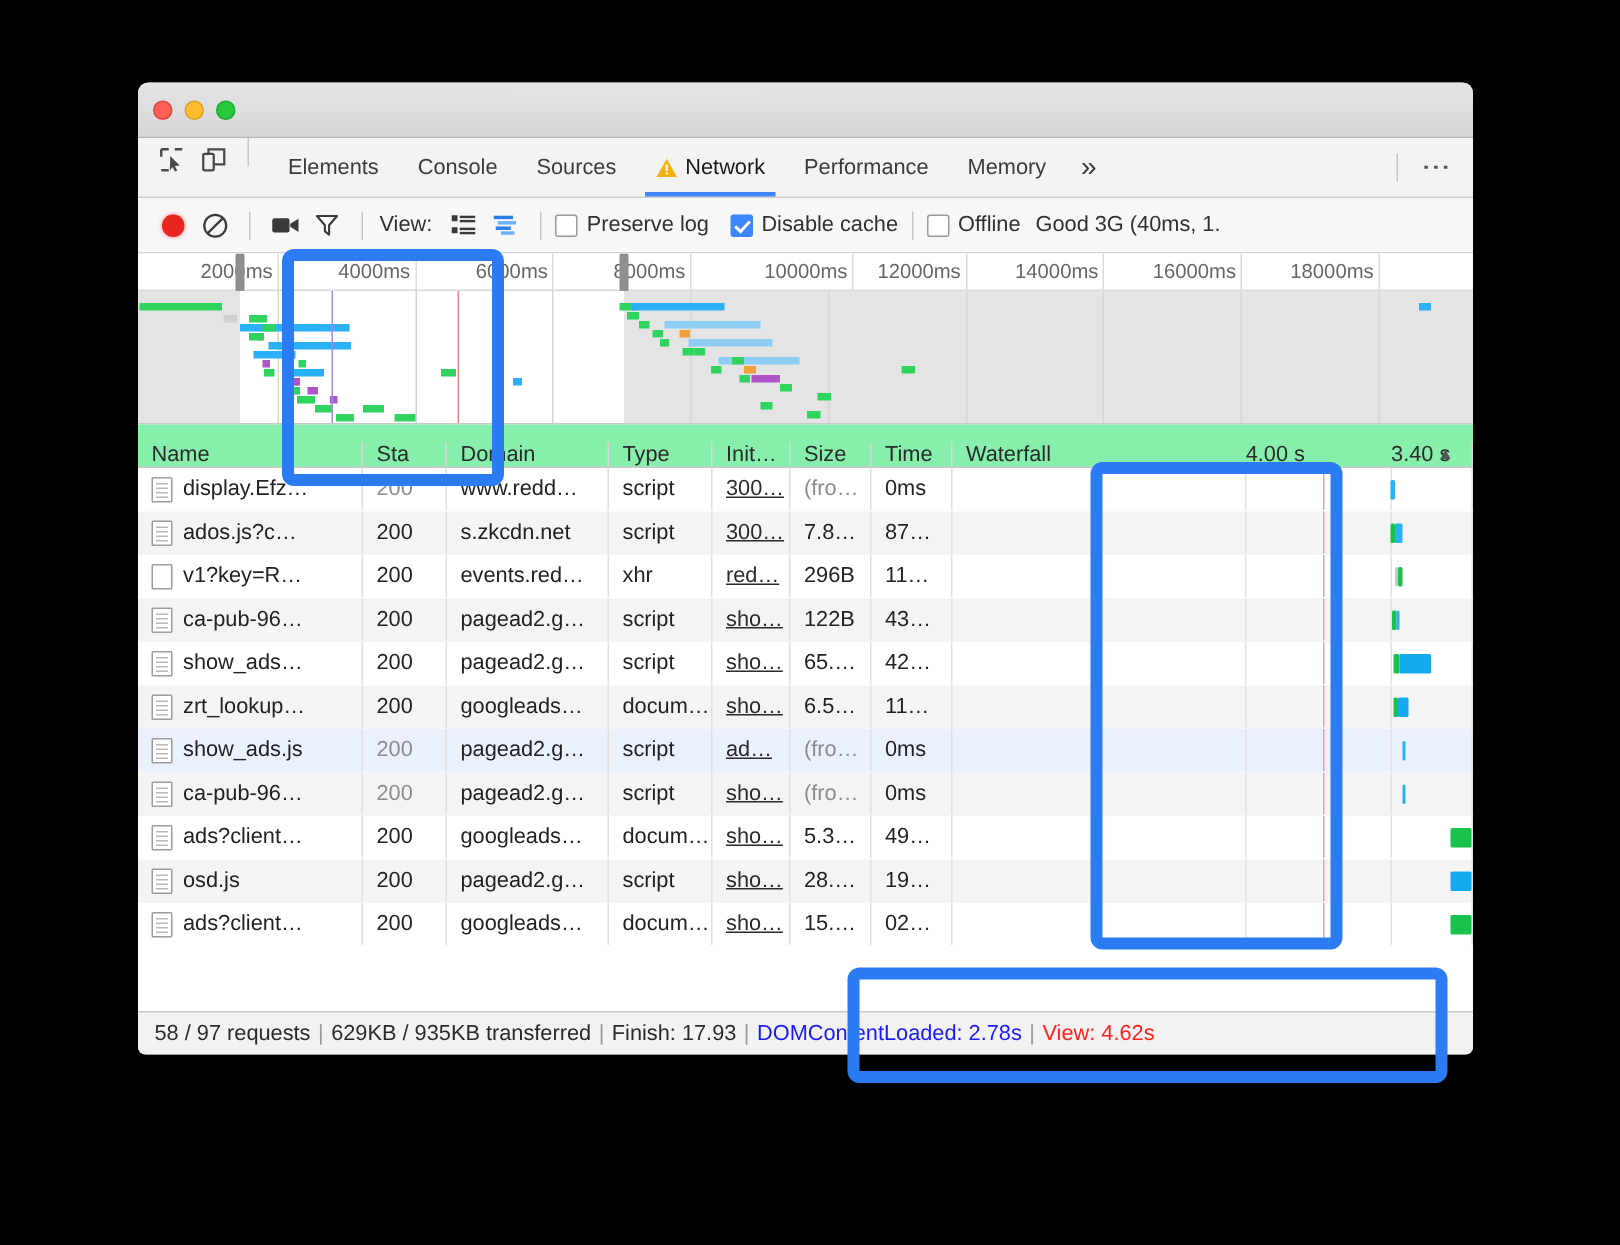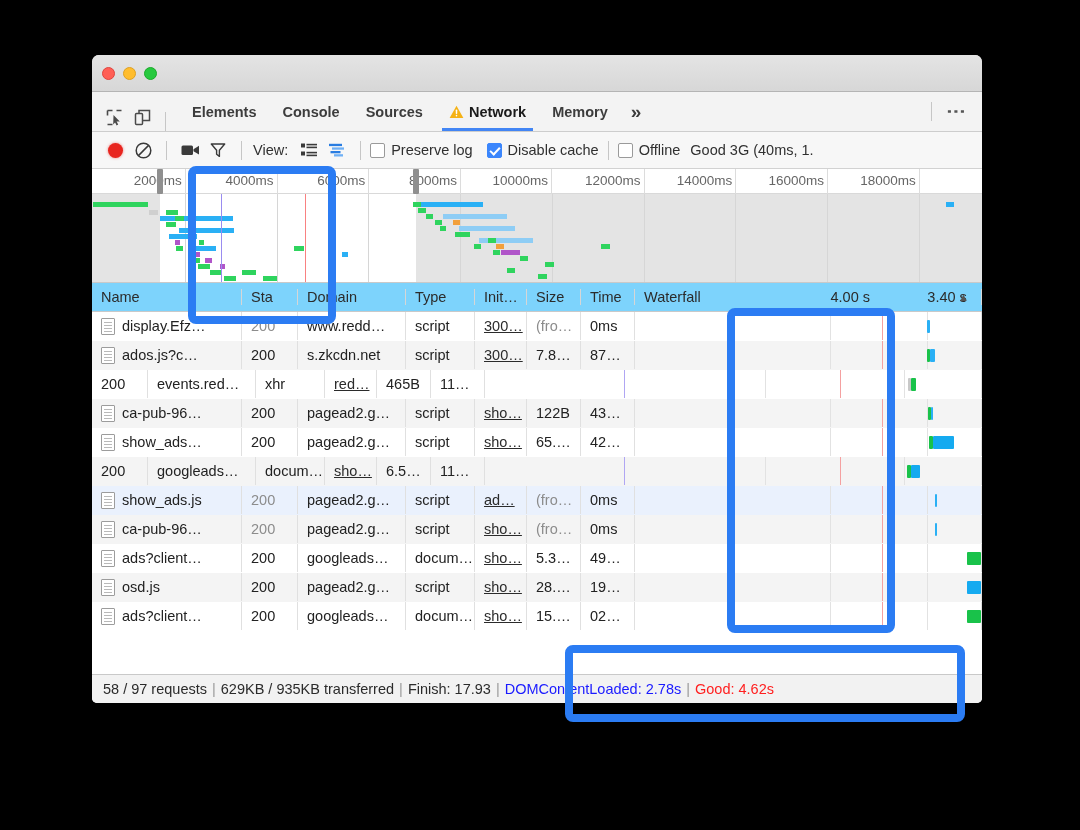--- a/index.html
+++ b/index.html
@@ -34,21 +34,21 @@
   .tl.green { background: #27c93f; border: .5px solid #1aab29; }
   .win-title {
     width: 100%; text-align: center;
     font-size: 16px; color: #2b2b2b; letter-spacing: .1px;
   }
 
   
   .tabbar {
     position: relative; height: 40px; background: #f3f3f3;
     border-bottom: 1px solid #cdcdcd;
-    display: flex; align-items: flex-end; padding-left: 8px; font-weight: bold;
+    display: flex; align-items: flex-start; padding-left: 8px;
   }
   .tb-icon {
     width: 28px; height: 28px; display: flex;
     align-items: center; justify-content: center;
     border-radius: 3px; cursor: pointer;
   }
   .vsep { width: 1px; height: 19px; background: #c6c6c6; margin: 0 9px; }
   .tabs { display: flex; align-items: center; height: 100%; margin-left: 4px; }
   .tab {
     position: relative; height: 100%; display: flex; align-items: center;
@@ -110,22 +110,22 @@
   .ov-dim { position: absolute; top: 0; bottom: 0; background: #e4e4e4; }
   .ov-grid { position: absolute; top: 0; bottom: 0; border-left: 1px solid #d6d6d6; }
   .ov-handle { position: absolute; top: -25px; width: 6px; height: 25px;
                background: #8f8f8f; border-radius: 1px; }
   .ovbar { position: absolute; height: 5px; }
   .ov-vline { position: absolute; top: 0; bottom: 0; width: 1.5px; }
 
   
   .tablewrap { position: relative; height: 100%; }
   .thead {
-    display: flex; height: 29px; align-items: center;
-    background: #7dd3fc; border-bottom: 1px solid #c9c9c9;
+    display: flex; height: 29px; align-items: flex-end;
+    background: #86efac; border-bottom: 1px solid #c9c9c9;
     font-size: 14.5px; color: #2b2b2b;
   }
   .th {
     display: flex; align-items: center; padding: 0 9px;
     border-right: 1px solid #d6d6d6; overflow: hidden; white-space: nowrap;
   }
   .tbody { position: relative; }
   .trow {
     display: flex; height: 29px; align-items: stretch;
     font-size: 14.5px; color: #222; border-bottom: 1px solid transparent;
@@ -213,20 +213,23 @@
         </div>
         <div class="tab active">
           <span>
             <svg width="15" height="14" viewBox="0 0 15 14" style="display:block">
               <path d="M7.5 0.8 L14.4 13 H0.6 Z" fill="#f5b216"></path>
               <rect x="6.75" y="4.6" width="1.5" height="4.3" rx=".6" fill="#fff"></rect>
               <rect x="6.75" y="9.8" width="1.5" height="1.6" rx=".7" fill="#fff"></rect>
             </svg>
           </span>
           <span>Network</span>
+        </div>
+        <div class="tab">
+          <span>Performance</span>
         </div>
         <div class="tab">
           <span>Memory</span>
         </div>
         <div class="tab chev">
           <span>»</span>
         </div>
       </div>
       <div class="tabbar-right">
         <div class="vsep"></div>
@@ -301,21 +304,21 @@
           </div>
           <div class="ov-tick" style="left: 184.505px;">
             <span>4000ms</span>
           </div>
           <div class="ov-tick" style="left: 276.258px;">
             <span>6000ms</span>
           </div>
           <div class="ov-tick" style="left: 368.01px;">
             <span>8000ms</span>
           </div>
-          <div class="ov-tick" style="left: 459px;">
+          <div class="ov-tick" style="left: 476px;">
             <span>10000ms</span>
           </div>
           <div class="ov-tick" style="left: 551.515px;">
             <span>12000ms</span>
           </div>
           <div class="ov-tick" style="left: 643.268px;">
             <span>14000ms</span>
           </div>
           <div class="ov-tick" style="left: 735.021px;">
             <span>16000ms</span>
@@ -458,25 +461,29 @@
             <div class="wf-cell">
               <div class="wfgrid" style="left: 56.5%;"></div>
               <div class="wfgrid" style="left: 84.5%;"></div>
               <div class="wfline" style="left: 28%; background: rgb(176, 166, 243);"></div>
               <div class="wfline" style="left: 71.5%; background: rgb(244, 160, 160);"></div>
               <div class="wfbar" style="left: 84.5%; width: 0.7%; background: rgb(25, 194, 74);"></div>
               <div class="wfbar" style="left: 85.2%; width: 1.5%; background: rgb(42, 176, 245);"></div>
             </div>
           </div>
           <div class="trow odd">
+            <div class="td" style="flex: 0 0 150px; width: 150px;">
+              <span class="fileicon"></span>
+              <span>v1?key=R…</span>
+            </div>
             <div class="td" style="flex: 0 0 56px; width: 56px;">200</div>
             <div class="td" style="flex: 0 0 108px; width: 108px;">events.red…</div>
             <div class="td" style="flex: 0 0 69px; width: 69px;">xhr</div>
             <div class="td link" style="flex: 0 0 52px; width: 52px;">red…</div>
-            <div class="td" style="flex: 0 0 54px; width: 54px;">465B</div>
+            <div class="td" style="flex: 0 0 54px; width: 54px;">296B</div>
             <div class="td" style="flex: 0 0 54px; width: 54px;">11…</div>
             <div class="wf-cell">
               <div class="wfgrid" style="left: 56.5%;"></div>
               <div class="wfgrid" style="left: 84.5%;"></div>
               <div class="wfline" style="left: 28%; background: rgb(176, 166, 243);"></div>
               <div class="wfline" style="left: 71.5%; background: rgb(244, 160, 160);"></div>
               <div class="wfbar" style="left: 85.2%; width: 0.6%; background: rgb(200, 200, 200);"></div>
               <div class="wfbar" style="left: 85.8%; width: 1%; background: rgb(25, 194, 74);"></div>
             </div>
           </div>
@@ -514,20 +521,24 @@
             <div class="wf-cell">
               <div class="wfgrid" style="left: 56.5%;"></div>
               <div class="wfgrid" style="left: 84.5%;"></div>
               <div class="wfline" style="left: 28%; background: rgb(176, 166, 243);"></div>
               <div class="wfline" style="left: 71.5%; background: rgb(244, 160, 160);"></div>
               <div class="wfbar" style="left: 84.9%; width: 1.3%; background: rgb(25, 194, 74);"></div>
               <div class="wfbar" style="left: 86.2%; width: 5.9%; background: rgb(21, 170, 240);"></div>
             </div>
           </div>
           <div class="trow even">
+            <div class="td" style="flex: 0 0 150px; width: 150px;">
+              <span class="fileicon lined"></span>
+              <span>zrt_lookup…</span>
+            </div>
             <div class="td" style="flex: 0 0 56px; width: 56px;">200</div>
             <div class="td" style="flex: 0 0 108px; width: 108px;">googleads…</div>
             <div class="td" style="flex: 0 0 69px; width: 69px;">docum…</div>
             <div class="td link" style="flex: 0 0 52px; width: 52px;">sho…</div>
             <div class="td" style="flex: 0 0 54px; width: 54px;">6.5…</div>
             <div class="td" style="flex: 0 0 54px; width: 54px;">11…</div>
             <div class="wf-cell">
               <div class="wfgrid" style="left: 56.5%;"></div>
               <div class="wfgrid" style="left: 84.5%;"></div>
               <div class="wfline" style="left: 28%; background: rgb(176, 166, 243);"></div>
@@ -636,21 +647,21 @@
 
     <div class="statusbar">
       <span>58 / 97 requests</span>
       <span class="sb-sep">|</span>
       <span>629KB / 935KB transferred</span>
       <span class="sb-sep">|</span>
       <span>Finish: 17.93</span>
       <span class="sb-sep">|</span>
       <span class="sb-dcl">DOMContentLoaded: 2.78s</span>
       <span class="sb-sep">|</span>
-      <span class="sb-load">Good: 4.62s</span>
+      <span class="sb-load">View: 4.62s</span>
     </div>
 
   </div>
 
   <div class="anno" style="left:188px;top:166px;width:148px;height:158px;"></div>
   <div class="anno" style="left:727px;top:308px;width:168px;height:325px;"></div>
   <div class="anno" style="left:565px;top:645px;width:400px;height:77px;"></div>
 
 </div>
 

